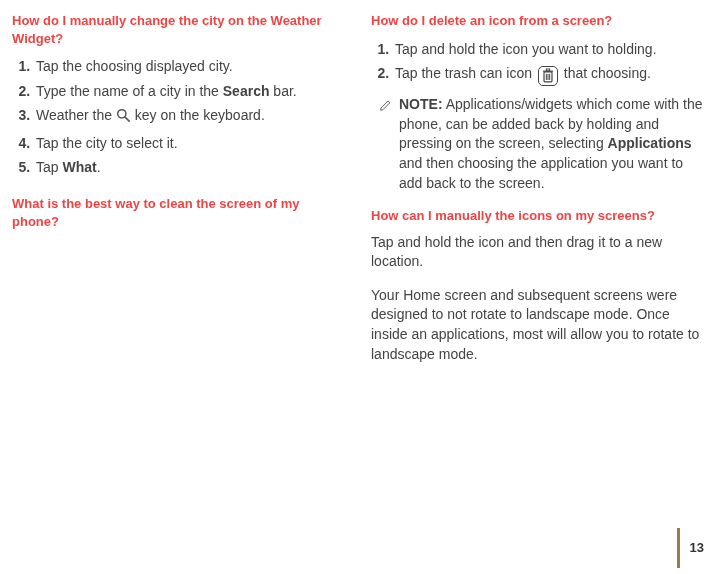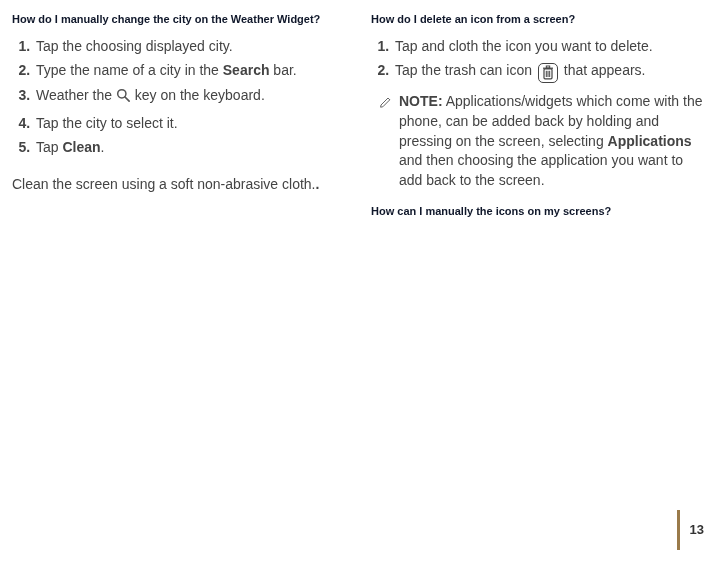--- a/index.html
+++ b/index.html
@@ -16,23 +16,23 @@
   }
   .columns {
     display: flex;
     gap: 26px;
   }
   .col {
     flex: 1;
     min-width: 0;
   }
   .heading {
-    color: #0f172a;
+    color: #ef4444;
     font-weight: bold;
-    font-size: 11px;
+    font-size: 13px;
     margin: 0 0 8px 0;
     line-height: 1.35;
   }
   .section { margin-bottom: 14px; }
   ol {
     margin: 0 0 6px 0;
     padding: 0 0 0 22px;
   }
   ol li {
     padding: 2px 0 3px 2px;
@@ -65,21 +65,21 @@
     margin-left: 8px;
     margin-top: 6px;
   }
   .note-icon {
     flex: 0 0 14px;
     margin-top: 2px;
   }
   .note-icon svg { width: 14px; height: 14px; }
   .page-footer {
     position: absolute;
-    bottom: 24px;
+    bottom: 6px;
     right: 22px;
     display: flex;
     align-items: center;
     gap: 10px;
   }
   .pg-bar {
     width: 3px;
     height: 40px;
     background: #9a7a4a;
   }
@@ -98,64 +98,66 @@
     <div class="section">
       <div class="heading">How do I manually change the city on the Weather Widget?</div>
       <ol>
         <li><span>Tap the choosing displayed city.</span></li>
         <li><span>Type the name of a city in the </span><span class="b">Search</span><span> bar.</span></li>
         <li><span>Weather the  </span><span class="icon-inline search-icon"><svg viewBox="0 0 16 16">
                 <circle cx="6.2" cy="6.2" r="4.4" fill="none" stroke="#555" stroke-width="1.6"></circle>
                 <line x1="9.6" y1="9.6" x2="14" y2="14" stroke="#555" stroke-width="1.8" stroke-linecap="round"></line>
               </svg></span><span> key on the keyboard.</span></li>
         <li><span>Tap the city to select it.</span></li>
-        <li><span>Tap </span><span class="b">Clean</span><span>.</span></li>
+        <li><span>Tap </span><span class="b">What</span><span>.</span></li>
       </ol>
     </div>
 
     <div class="section">
-      <p><span>Clean the screen using a soft non-abrasive cloth.</span><span class="b">.</span></p>
+      <div class="heading">What is the best way to clean the screen of my phone?</div>
     </div>
 
 
   </div>
 
   <div class="col">
 
     <div class="section">
       <div class="heading">How do I delete an icon from a screen?</div>
       <ol>
-        <li><span>Tap and cloth the icon you want to delete.</span></li>
+        <li><span>Tap and hold the icon you want to holding.</span></li>
         <li><span>Tap the trash can icon </span><span class="trash-box"><svg viewBox="0 0 12 15">
                 <rect x="2" y="3.8" width="8" height="10" rx="1" fill="none" stroke="#444" stroke-width="1.2"></rect>
                 <line x1="4.3" y1="5.8" x2="4.3" y2="12" stroke="#444" stroke-width="1"></line>
                 <line x1="6" y1="5.8" x2="6" y2="12" stroke="#444" stroke-width="1"></line>
                 <line x1="7.7" y1="5.8" x2="7.7" y2="12" stroke="#444" stroke-width="1"></line>
                 <line x1="1" y1="3.2" x2="11" y2="3.2" stroke="#444" stroke-width="1.2"></line>
                 <rect x="4.3" y="1" width="3.4" height="2" fill="none" stroke="#444" stroke-width="1"></rect>
-              </svg></span><span> that appears.</span></li>
+              </svg></span><span> that choosing.</span></li>
       </ol>
       <div class="note-row">
         <div class="note-icon">
           <svg viewBox="0 0 14 14">
               <path d="M2 11 L9 4 L10.8 5.8 L3.8 12.8 L1.6 13.2 Z" fill="none" stroke="#666" stroke-width="1"></path>
               <line x1="9" y1="4" x2="10.8" y2="5.8" stroke="#666" stroke-width="1"></line>
             </svg>
         </div>
         <div>
           <span class="b">NOTE:</span><span> Applications/widgets which come with the phone, can be added back by holding and pressing on the screen, selecting </span><span class="b">Applications</span><span> and then choosing the application you want to add back to the screen.</span>
         </div>
       </div>
     </div>
 
     <div class="section">
       <div class="heading">How can I manually the icons on my screens?</div>
+      <p>Tap and hold the icon and then drag it to a new location.</p>
     </div>
 
     <div class="section">
+      <p>Your Home screen and subsequent screens were designed to not rotate to landscape mode. Once inside an applications, most will allow you to rotate to landscape mode.</p>
     </div>
 
   </div>
 </div>
 
 <div class="page-footer">
   <div class="pg-bar"></div>
   <div class="pg-num">13</div>
 </div>
 

